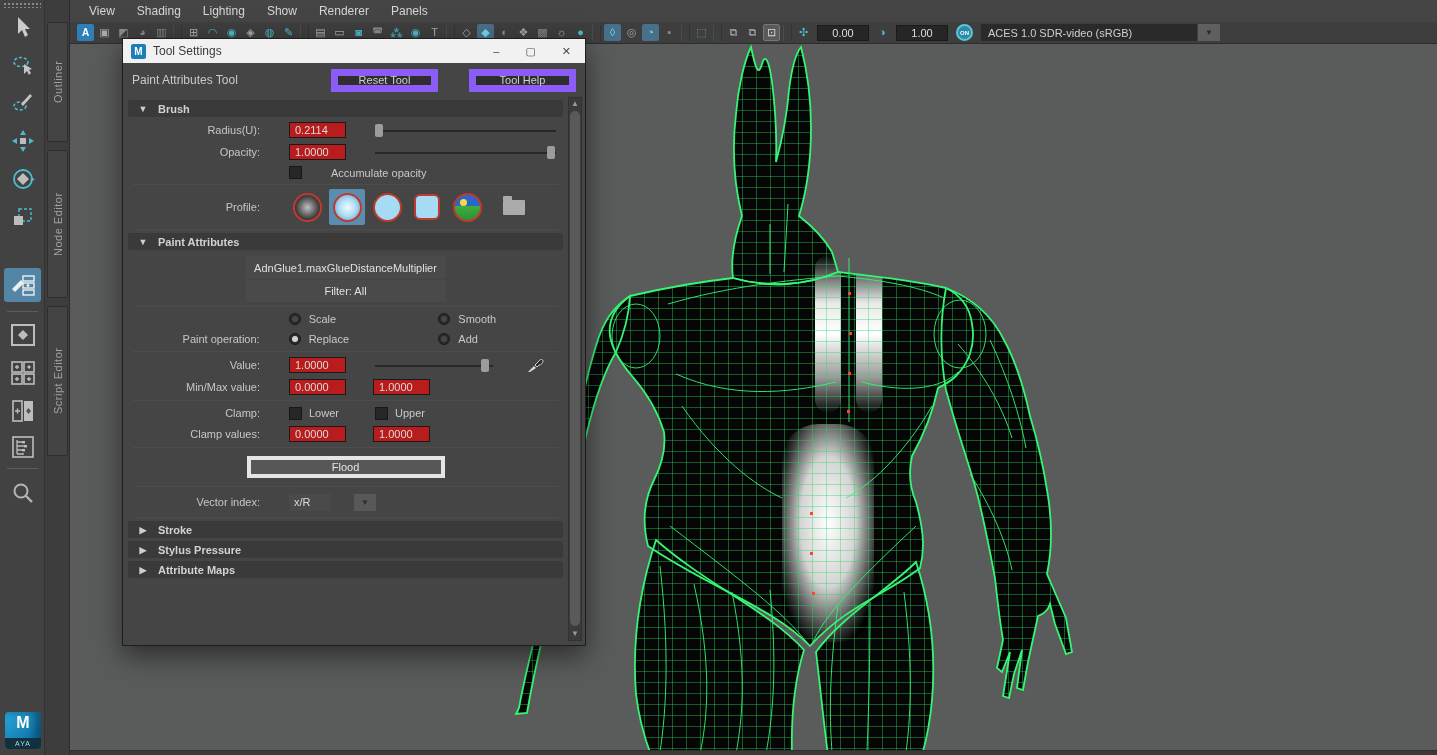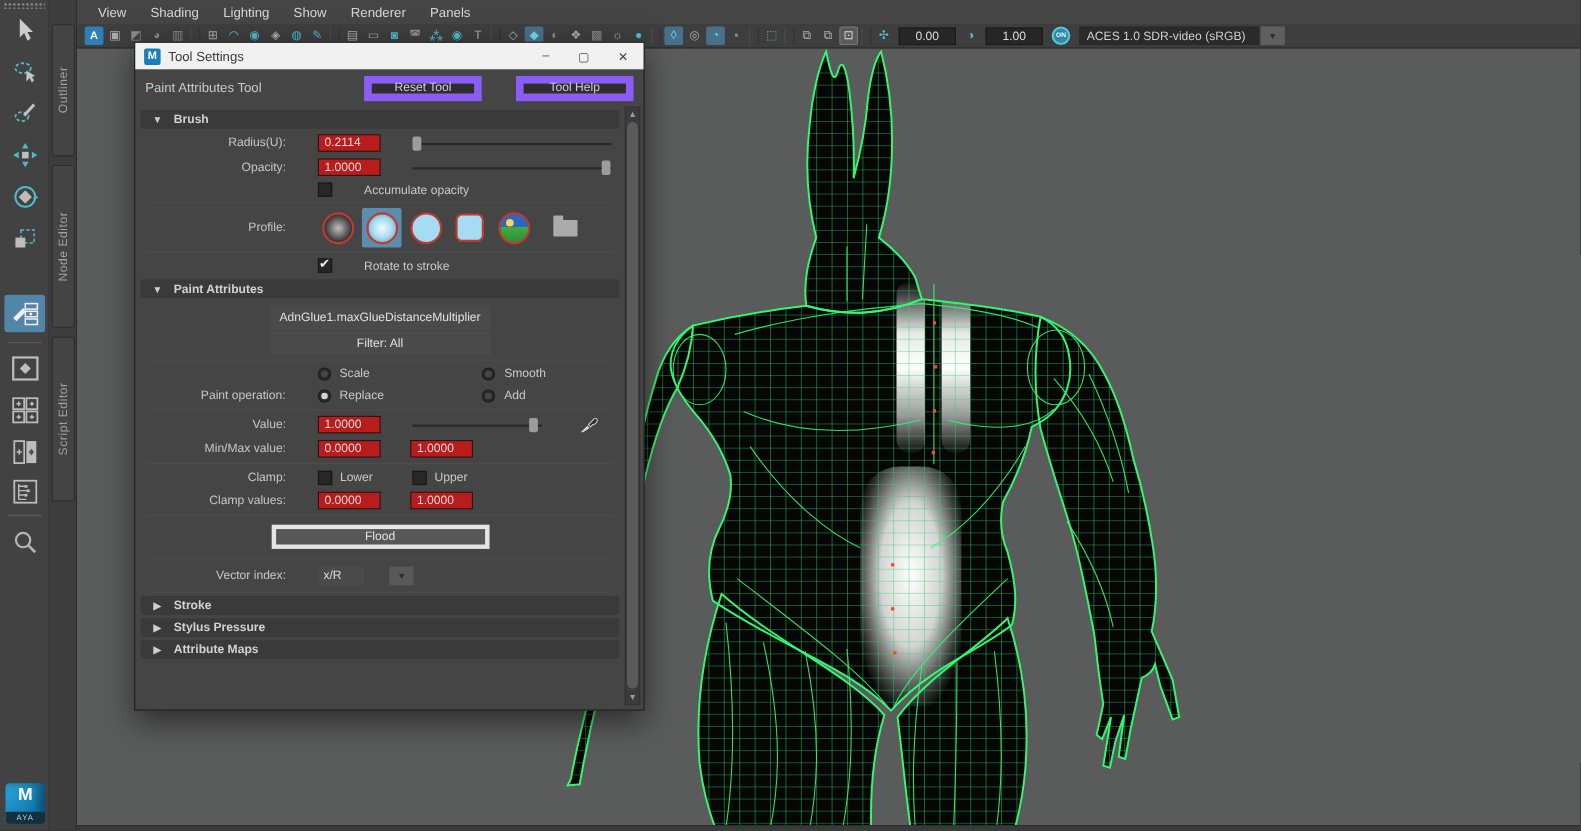--- a/index.html
+++ b/index.html
@@ -33,21 +33,21 @@
   .sl-icon.teal { color:#4cbccd; }
   .sl-icon.blue { color:#fff; background:#2e7fb8; font-weight:bold; font-size:10px; }
   .sl-icon.tealsel { color:#6fd8e8; background:#49708a; }
   .sl-icon.graysel { color:#d6d6d6; background:#5a5a5a; border:1px solid #777; }
   .sl-sep { width:9px; height:16px; margin:0 2px; border-right:1px solid #333; border-left:1px solid #4c4c4c; }
   .sl-num { width:52px; height:16px; background:#262626; border:1px solid #1b1b1b; color:#dedede; font-size:11px;
     display:inline-flex; align-items:center; justify-content:center; margin:0 4px; }
   .on-badge { width:17px; height:17px; border-radius:50%; background:#2f89a5; border:2px solid #57c6d8; color:#eafcff;
     font-size:6px; font-weight:bold; display:inline-flex; align-items:center; justify-content:center; margin:0 4px; }
   .aces { display:flex; align-items:center; margin-left:4px; }
-  .aces-value { width:164px; height:17px; background:#2a2a2a; color:#cfcfcf; font-size:11px; display:flex; align-items:center; padding:0 7px; }
+  .aces-value { width:216px; height:17px; background:#2a2a2a; color:#cfcfcf; font-size:11px; display:flex; align-items:center; padding:0 7px; }
   .aces-arrow { width:22px; height:17px; background:#5f5f5f; color:#2a2a2a; font-size:8px; display:flex; align-items:center; justify-content:center; margin-left:1px; }
 
   
   .viewport { position:absolute; left:70px; top:44px; width:1367px; height:711px; background:#5a5b5b; overflow:hidden; z-index:1; }
   .viewport svg { position:absolute; left:0; top:0; }
   .vp-bottom-strip { position:absolute; left:0; bottom:0; width:100%; height:5px; background:#3a3a3a; border-top:1px solid #2f2f2f; }
 
   
   .dialog { position:absolute; left:122px; top:38px; width:464px; height:608px; background:#454545;
     border:1px solid #1e1e1e; box-shadow:0 10px 26px rgba(0,0,0,.5); z-index:10; font-size:11px; color:#c9c9c9; }
@@ -442,25 +442,20 @@
               <span class="p-square"></span>
             </span>
           <span class="p-wrap">
               <span class="p-circ p-image"></span>
             </span>
           <span class="folder-icon"></span>
         </span>
       </div>
       <div class="sep-line"></div>
 
-      <div class="row" style="height:19px">
-        <span class="lbl"></span>
-        <span class="cb checked"></span>
-        <span>Rotate to stroke</span>
-      </div>
 
       <div class="sec-hdr">
         <span class="sec-arrow">▼</span>
         <span>Paint Attributes</span>
       </div>
 
       <div style="padding:4px 0 2px 0">
         <div class="attr-bar">AdnGlue1.maxGlueDistanceMultiplier</div>
         <div class="attr-bar second">Filter: All</div>
       </div>

